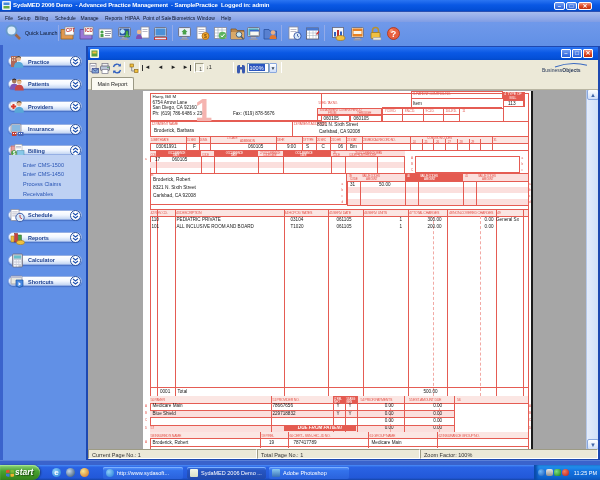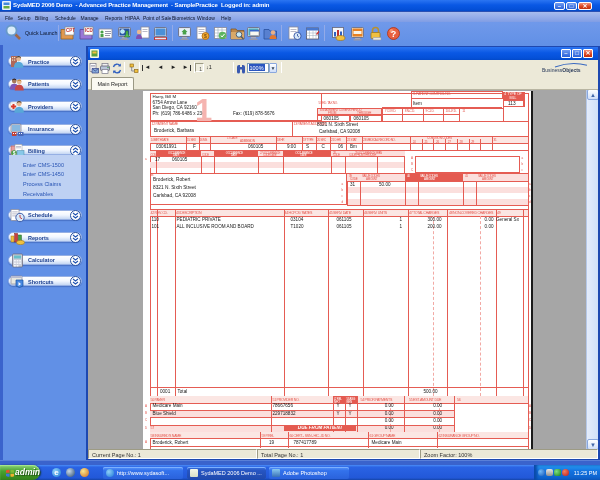--- a/index.html
+++ b/index.html
@@ -755,21 +755,21 @@
     </div>
     <div class="abs" id="cstatus">
       <div class="spanel" style="left:0;width:169px;">Current Page No.: 1</div>
       <div class="spanel" style="left:169px;width:163px;">Total Page No.: 1</div>
       <div class="spanel" style="left:332px;width:178px;">Zoom Factor: 100%</div>
     </div>
   </div>
 
   <div class="abs" id="statusgap"></div>
   <div class="abs" id="taskbar">
-    <div id="startbtn">admin</div>
+    <div id="startbtn">start</div>
     <svg class="abs" style="left:5px;top:2.5px" width="10" height="10" viewBox="0 0 10 10">
         <path d="M1 2.5 Q3 1.5 4.5 2 L4.5 4.8 L1 4.8 Z" fill="#e84e2e"></path>
         <path d="M5.5 2 Q7.5 1.2 9 2.2 L9 4.8 L5.5 4.8 Z" fill="#7fba36"></path>
         <path d="M1 5.8 L4.5 5.8 L4.5 8.5 Q3 9 1 8 Z" fill="#3b77e0"></path>
         <path d="M5.5 5.8 L9 5.8 L9 8.2 Q7 9.2 5.5 8.6 Z" fill="#f0b030"></path>
       </svg>
     <div class="qico" style="left:52px;background:radial-gradient(circle at 35% 35%,#8fd0f8,#1e78d8);color:#fff;font-size:8px;font-weight:bold;text-align:center;line-height:9px;">e</div>
     <div class="qico" style="left:66px;background:radial-gradient(circle at 35% 35%,#c8d8e8,#26486e);"></div>
     <div class="qico" style="left:80px;background:radial-gradient(circle at 35% 35%,#f8e890,#d06818);"></div>
     <div class="tbtn" style="left:103px;width:80px;">http://www.sydasoft...

